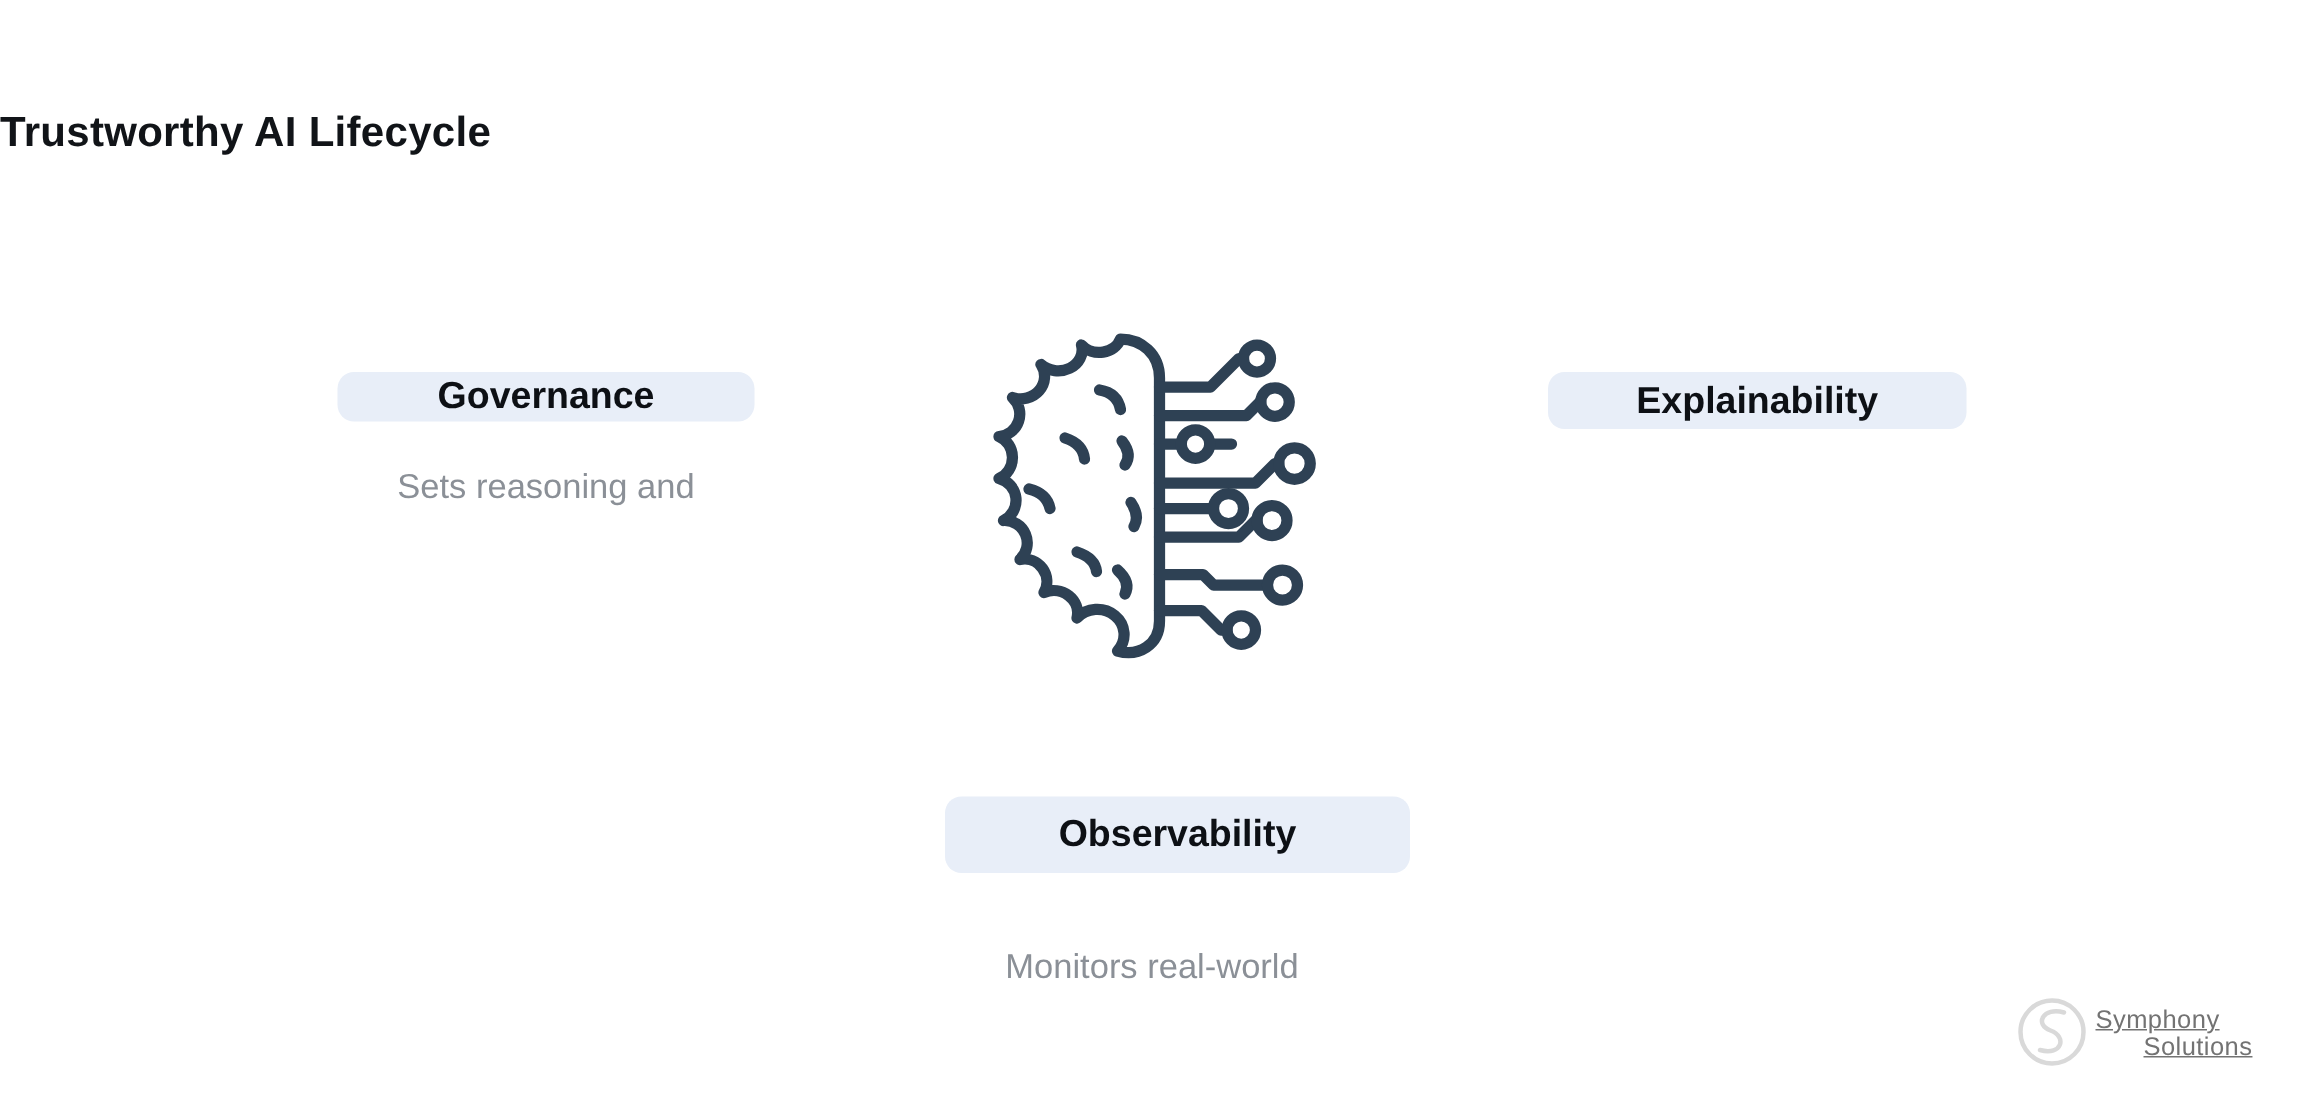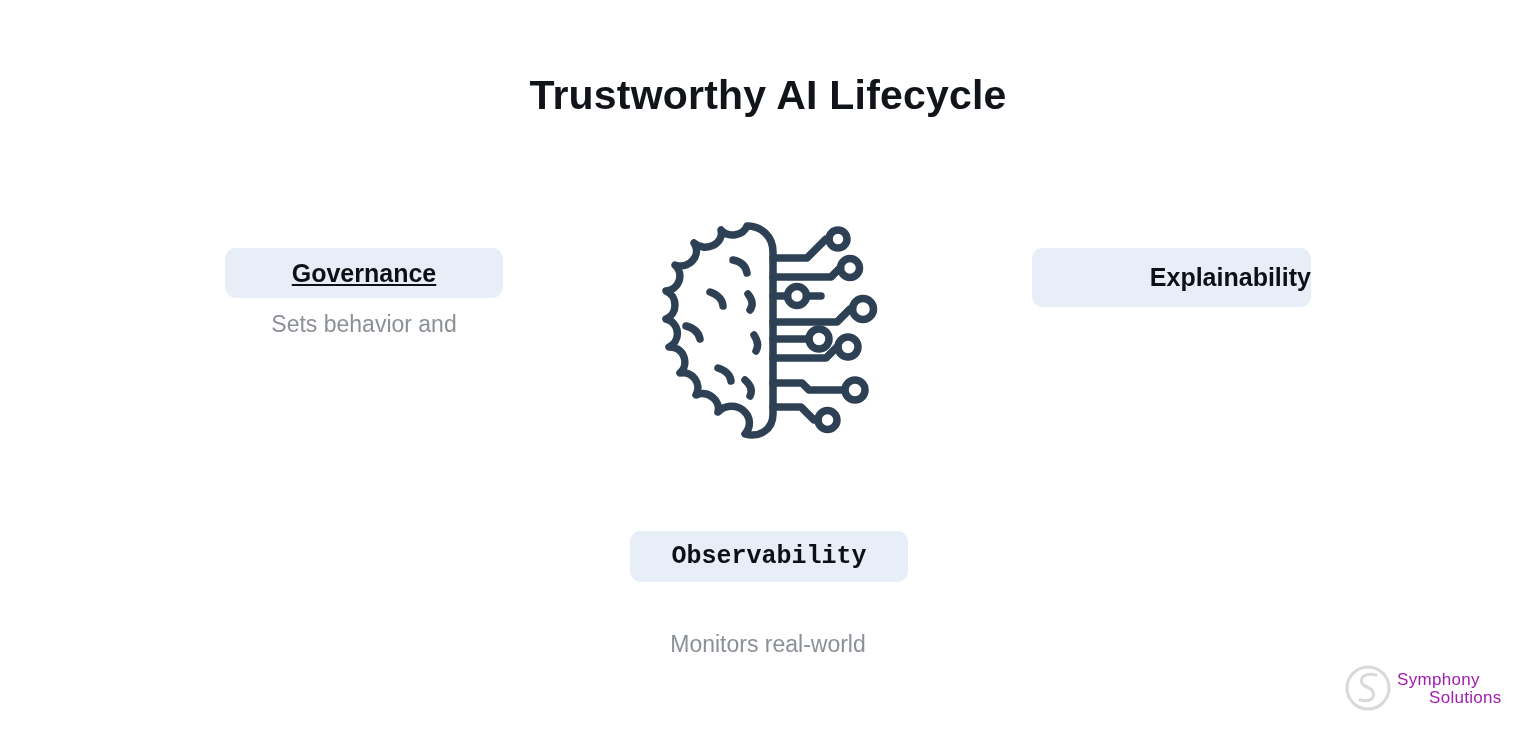--- a/index.html
+++ b/index.html
@@ -5,59 +5,60 @@
   html,body{margin:0;padding:0;}
   body{
     width:1536px;height:744px;
     background:#ffffff;
     font-family:"Liberation Sans",sans-serif;
     position:relative;
     overflow:hidden;
   }
   .title{
     position:absolute;left:0;right:0;top:72px;margin:0;
-    text-align:center;
-    font-size:41px;font-weight:700;color:#111418;letter-spacing:.2px;
+    text-align:left;
+    font-size:28px;font-weight:700;color:#111418;letter-spacing:.2px;
   }
   .pill{
     position:absolute;
     background:#e8eef8;
     border-radius:11px;
     display:flex;align-items:center;justify-content:center;
     font-size:25px;font-weight:700;color:#0d1015;
   }
-  .pill-gov{left:225px;top:248px;width:278px;height:50px;text-decoration:underline;}
-  .pill-exp{left:1032px;top:248px;width:279px;height:59px;justify-content:flex-end;}
-  .pill-obs{left:630px;top:531px;width:278px;height:51px;font-family:Liberation Mono, monospace;}
+  .pill-gov{left:225px;top:248px;width:278px;height:33px;}
+  .pill-exp{left:1032px;top:248px;width:279px;height:38px;}
+  .pill-obs{left:630px;top:531px;width:310px;height:51px;}
   .subtitle{
     position:absolute;text-align:center;
     color:#8b9097;font-size:23px;line-height:32px;font-weight:400;
   }
   .sub-gov{left:214px;width:300px;top:308px;}
   .sub-exp{left:1021px;width:300px;top:308px;}
   .sub-obs{left:593px;width:350px;top:592px;margin-top:36px;}
   .brain-wrap{position:absolute;left:655px;top:222px;width:226px;height:228px;}
   .watermark{
     position:absolute;left:1344px;top:664px;
     display:flex;align-items:flex-start;gap:5px;
-    color:#a21caf;
+    color:#737373;
+    text-decoration:underline;
   }
   .wm-text{font-size:17px;line-height:18px;margin-top:7px;letter-spacing:.3px;}
   .wm-line2{margin-left:32px;}
 </style>
 </head>
 <body>
 
 <h1 class="title">Trustworthy AI Lifecycle</h1>
 
 <div class="pill pill-gov">
   <span>Governance</span>
 </div>
 <div class="subtitle sub-gov">
-  <div>Sets behavior and</div>
+  <div>Sets reasoning and</div>
 </div>
 
 <div class="pill pill-exp">
   <span>Explainability</span>
 </div>
 <div class="subtitle sub-exp">
 </div>
 
 <div class="pill pill-obs">
   <span>Observability</span>

